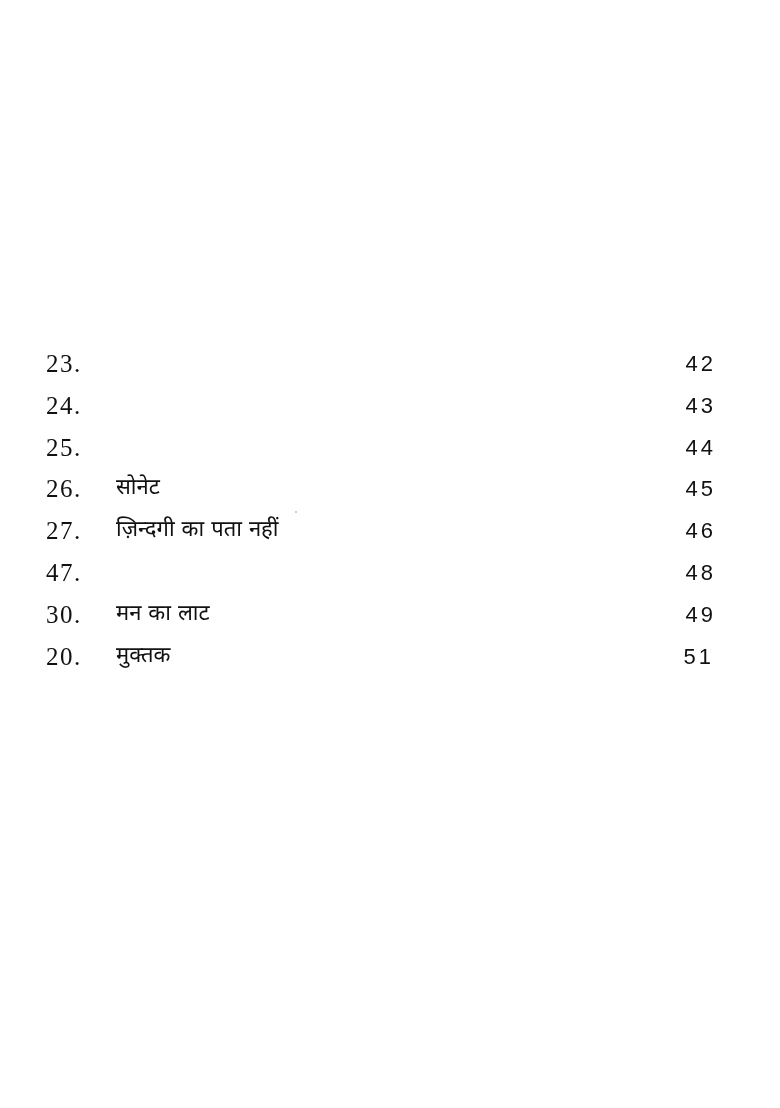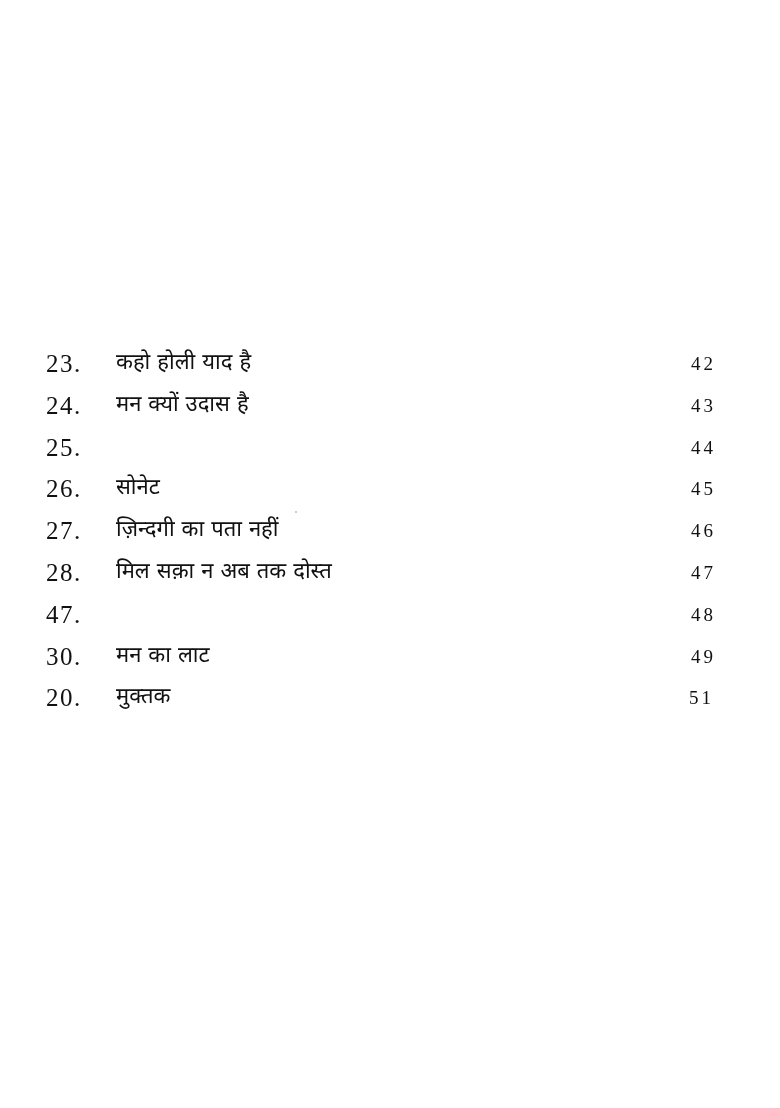--- a/index.html
+++ b/index.html
@@ -39,68 +39,61 @@
       top: 2px;
       font-family: "DejaVu Sans", sans-serif;
       font-size: 22px;
       line-height: 34px;
       white-space: nowrap;
     }
     .page {
       position: absolute;
       right: 64px;
       top: 6px;
-      font-family: Liberation Serif, serif;
-      font-size: 19px;
+      font-family: Liberation Sans, sans-serif;
+      font-size: 22px;
       letter-spacing: 3px;
       line-height: 30px;
       text-align: right;
     }
     .speck {
       position: absolute;
       left: 295px;
       top: 511px;
       width: 2px;
       height: 2px;
       background: #bbb;
       border-radius: 1px;
     }
   </style>
 </head>
 <body>
 
 <div class="toc">
   <div class="toc-row">
     <span class="num">23.</span>
-    <span class="title">कहो होली याद है</span>
     <span class="page">42</span>
   </div>
   <div class="toc-row">
     <span class="num">24.</span>
-    <span class="title">मन क्यों उदास है</span>
     <span class="page">43</span>
   </div>
   <div class="toc-row">
     <span class="num">25.</span>
     <span class="page">44</span>
   </div>
   <div class="toc-row">
     <span class="num">26.</span>
     <span class="title">सोनेट</span>
     <span class="page">45</span>
   </div>
   <div class="toc-row">
     <span class="num">27.</span>
     <span class="title">ज़िन्दगी का पता नहीं</span>
     <span class="page">46</span>
-  </div>
-  <div class="toc-row">
-    <span class="num">28.</span>
-    <span class="title">मिल सक़ा न अब तक दोस्त</span>
-    <span class="page">47</span>
   </div>
   <div class="toc-row">
     <span class="num">47.</span>
     <span class="page">48</span>
   </div>
   <div class="toc-row">
     <span class="num">30.</span>
     <span class="title">मन का लाट</span>
     <span class="page">49</span>
   </div>

